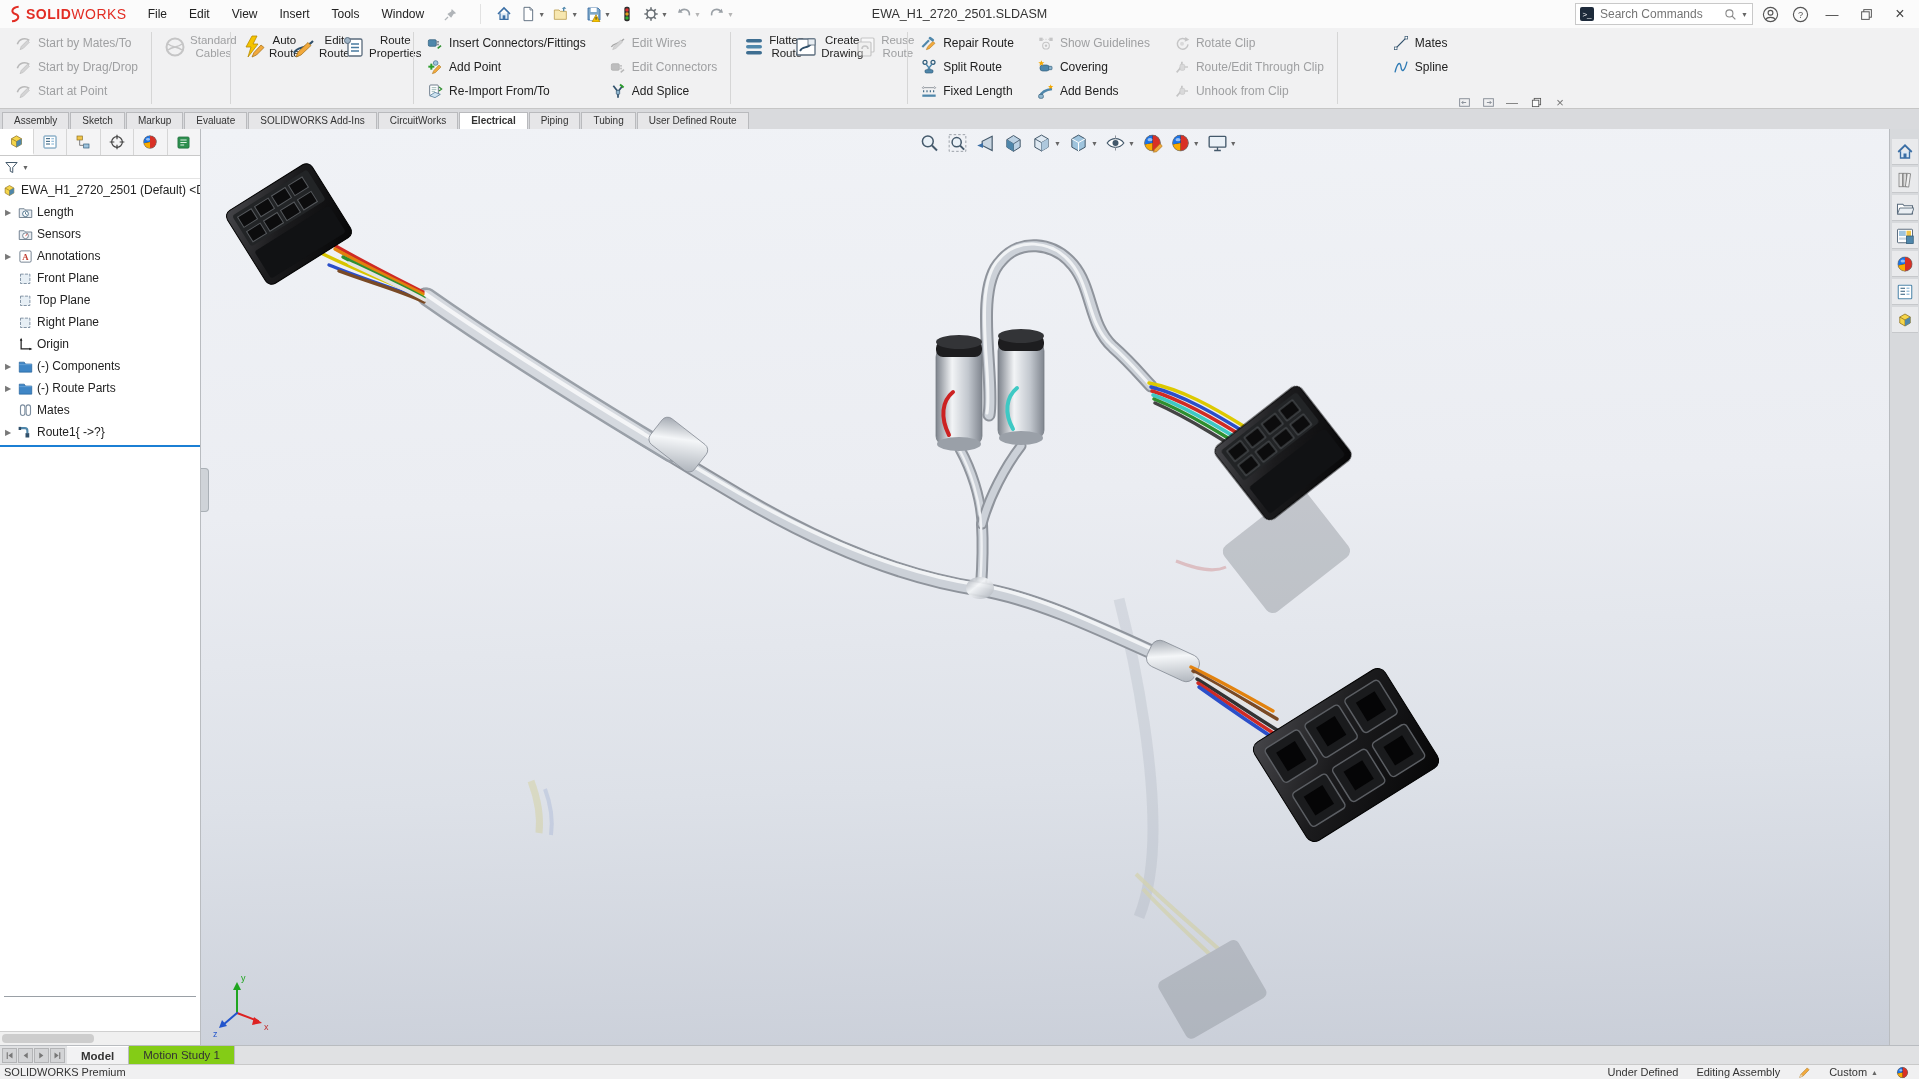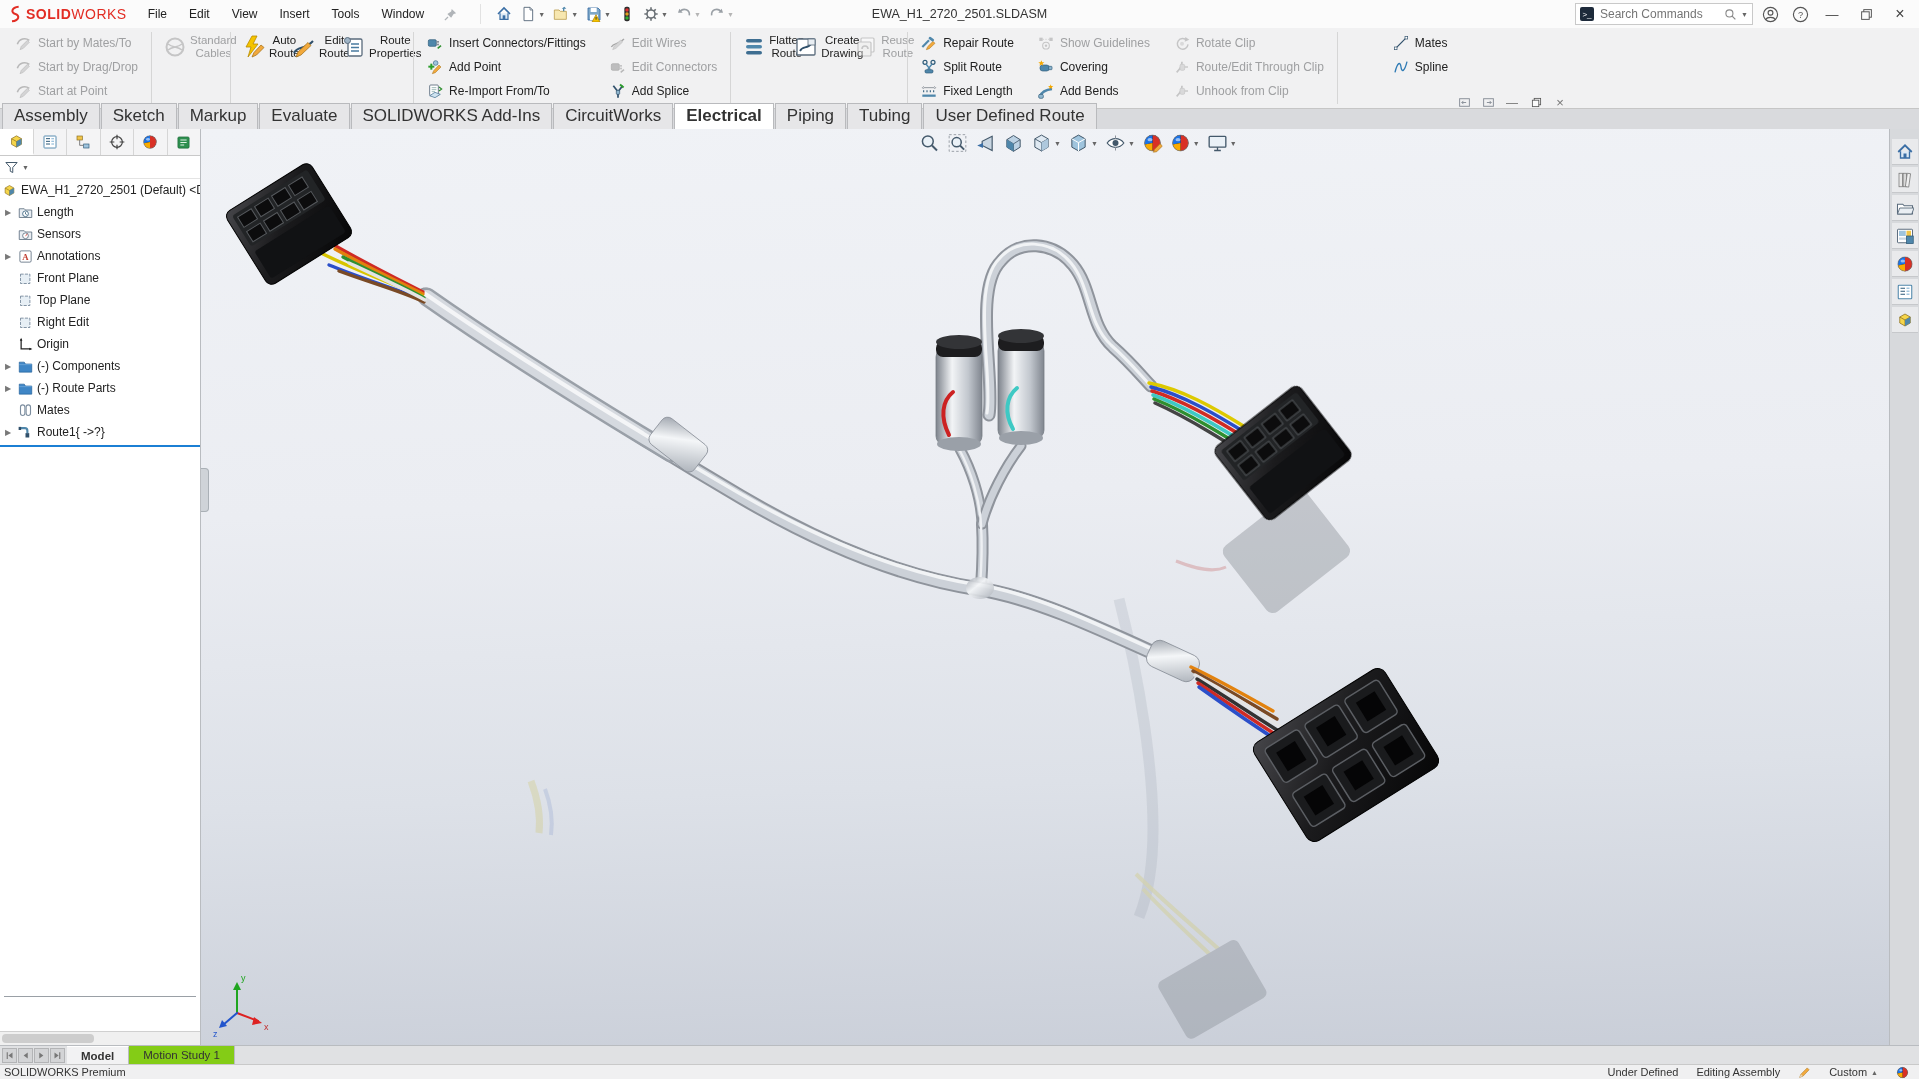--- a/index.html
+++ b/index.html
@@ -31,21 +31,21 @@
   .rsep{width:1px;background:#d6d6d6;margin:4px 1px;}
   .sbtn{display:flex;align-items:center;gap:6px;height:24px;padding:0 5px;white-space:nowrap;border-radius:2px;}
   .lbtn{width:56px;min-width:44px;display:flex;flex-direction:row;align-items:center;gap:2px;text-align:center;
     font-size:11.5px;line-height:1.12;padding:3px 2px;border-radius:2px;}
   .dis{color:#9fa0a2;}
   .dis svg{filter:grayscale(1) opacity(.45);}
   .ic{width:16px;height:16px;flex:none;}
   .icL{width:26px;height:24px;flex:none;}
   
   .tabstrip{height:20px;background:#d9dadd;display:flex;align-items:flex-end;padding-left:2px;position:relative;flex:none;}
-  .ctab{padding:2px 11px 3px;background:#e6e6e8;border:1px solid #b9babd;border-bottom:none;margin-right:1px;font-size:17px;color:#333;white-space:nowrap;}
+  .ctab{padding:2px 11px 3px;background:#e6e6e8;border:1px solid #b9babd;border-bottom:none;margin-right:1px;font-size:10px;color:#333;white-space:nowrap;}
   .ctab.active{background:#fff;font-weight:bold;position:relative;top:0;}
   .doc-controls{position:absolute;right:350px;top:-14px;display:flex;gap:6px;}
   .doc-controls .dcbtn{width:18px;height:15px;display:flex;align-items:center;justify-content:center;color:#777;}
   
   .main{flex:1;display:flex;min-height:0;}
   
   .tree{width:200px;flex:none;background:#fff;border-right:1px solid #b9bcc0;display:flex;flex-direction:column;position:relative;}
   .tree-tabs{height:26px;display:flex;border-bottom:1px solid #c9c9c9;background:#f4f4f5;}
   .ttab{flex:1;display:flex;align-items:center;justify-content:center;border-right:1px solid #d6d6d6;}
   .ttab.active{background:#fff;border-bottom:2px solid #fff;}
@@ -797,21 +797,21 @@
         <svg class="ic" viewBox="0 0 24 24" style="width:15px;height:15px">
             <use href="#s-plane"></use>
           </svg>
         <span>Top Plane</span>
       </div>
       <div class="trow">
         <span class="indent"></span>
         <svg class="ic" viewBox="0 0 24 24" style="width:15px;height:15px">
             <use href="#s-plane"></use>
           </svg>
-        <span>Right Edit</span>
+        <span>Right Plane</span>
       </div>
       <div class="trow">
         <span class="indent"></span>
         <svg class="ic" viewBox="0 0 24 24" style="width:15px;height:15px">
             <use href="#s-origin"></use>
           </svg>
         <span>Origin</span>
       </div>
       <div class="trow">
         <span class="arrow">▶</span>

